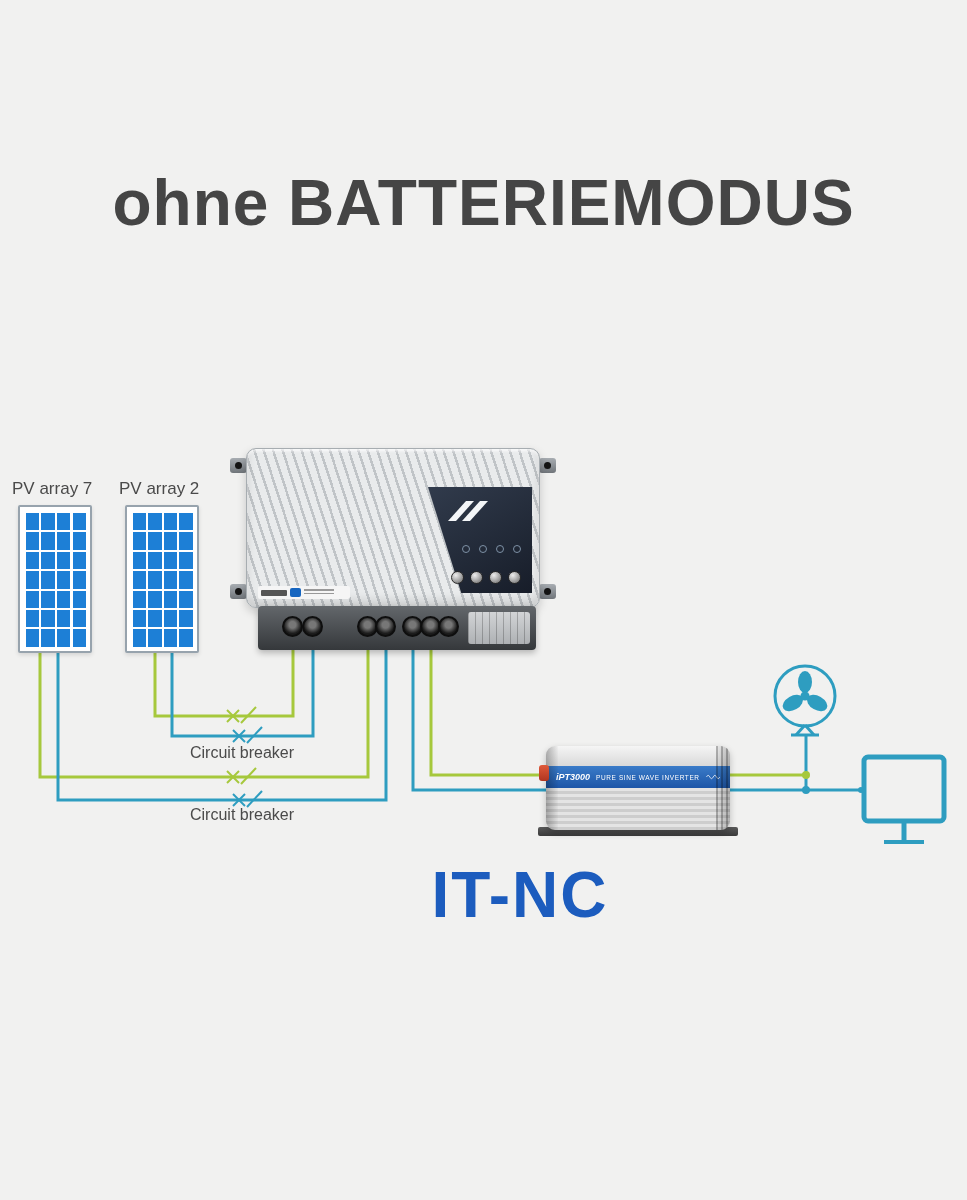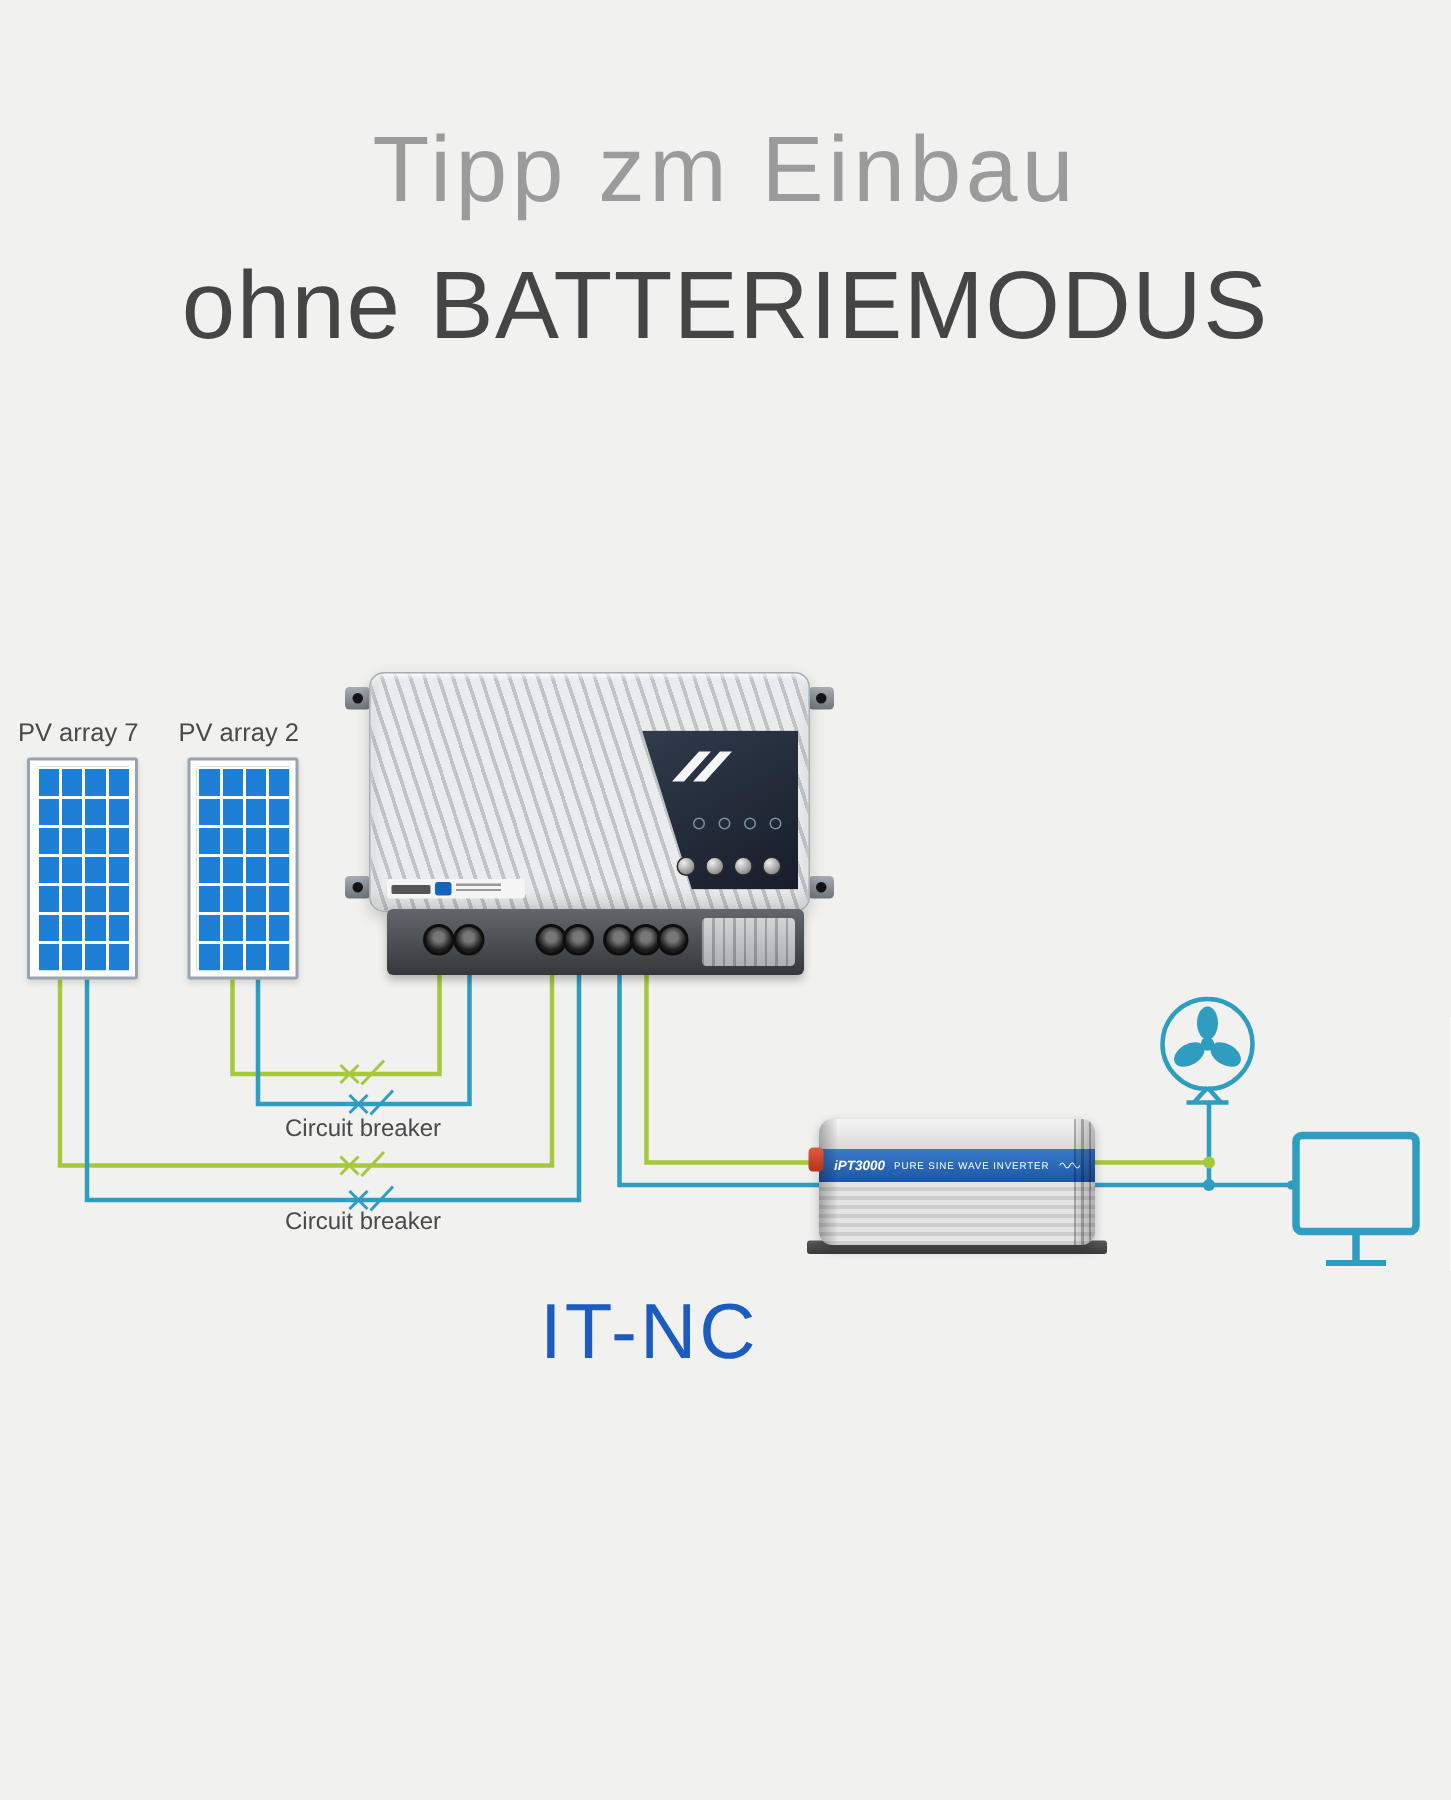--- a/index.html
+++ b/index.html
@@ -11,26 +11,26 @@
   }
 
   
   .title-1 {
     position:absolute; top:78px; left:0; width:100%; text-align:center;
     font-size:62px; letter-spacing:3px; color:var(--title-light,#9b9b9b);
     z-index:2;
   }
   .title-2 {
     position:absolute; top:166px; left:0; width:100%; text-align:center;
-    font-size:64px; font-weight:normal; letter-spacing:1px;
+    font-size:64px; font-weight:bold; letter-spacing:1px;
     color:var(--title-dark,#454545); z-index:2;
   }
   .system-label {
-    position:absolute; left:360px; top:858px; width:320px; 
-    font-size:52px; font-weight:normal; letter-spacing:2px;
+    position:absolute; left:360px; top:858px; width:320px; text-align:center;
+    font-size:64px; font-weight:bold; letter-spacing:2px;
     color:var(--system-label,#1c5cbe); z-index:2;
   }
 
   
   .pv-label { position:absolute; font-size:17px; color:var(--text,#4a4a4a); z-index:2; }
   .breaker-label {
     position:absolute; width:124px; text-align:center; font-size:16px;
     color:var(--text,#4a4a4a); z-index:2;
   }
 
@@ -210,21 +210,20 @@
       <circle class="fan-hub" cx="805" cy="696" r="4.5"></circle>
     </g>
 
     <g>
       <rect class="stroke-b" stroke-width="5" x="864" y="757" width="80" height="64" rx="4"></rect>
       <line class="stroke-b" stroke-width="5" x1="904" y1="821" x2="904" y2="842"></line>
       <line class="stroke-b" stroke-width="4" x1="884" y1="842" x2="924" y2="842"></line>
     </g>
   </svg>
 
-  <div class="title-1">Tipp zm Einbau</div>
   <div class="title-2">ohne BATTERIEMODUS</div>
 
   <div class="pv-label" style="left:12px; top:479px;">PV array 7</div>
   <div class="pv-label" style="left:119px; top:479px;">PV array 2</div>
   <div class="pv-panel" style="left:18px; top:505px;">
     <div class="pv-grid"></div>
   </div>
   <div class="pv-panel" style="left:125px; top:505px;">
     <div class="pv-grid"></div>
   </div>

